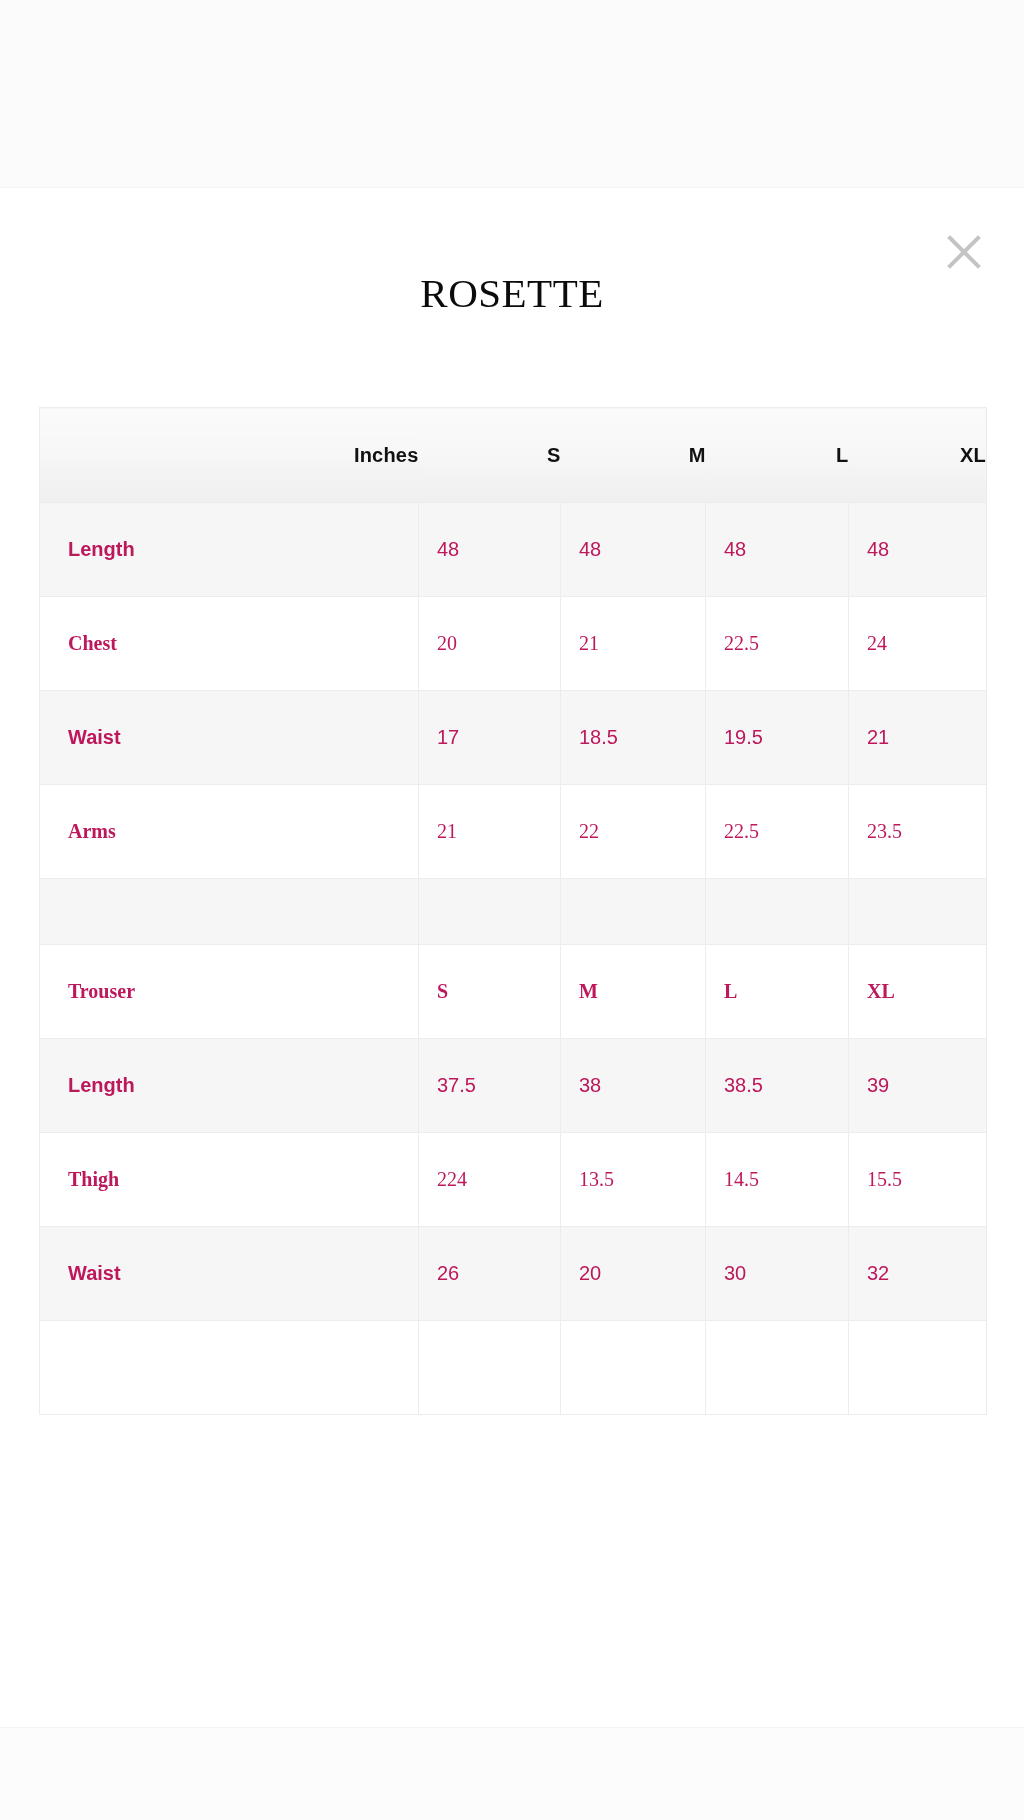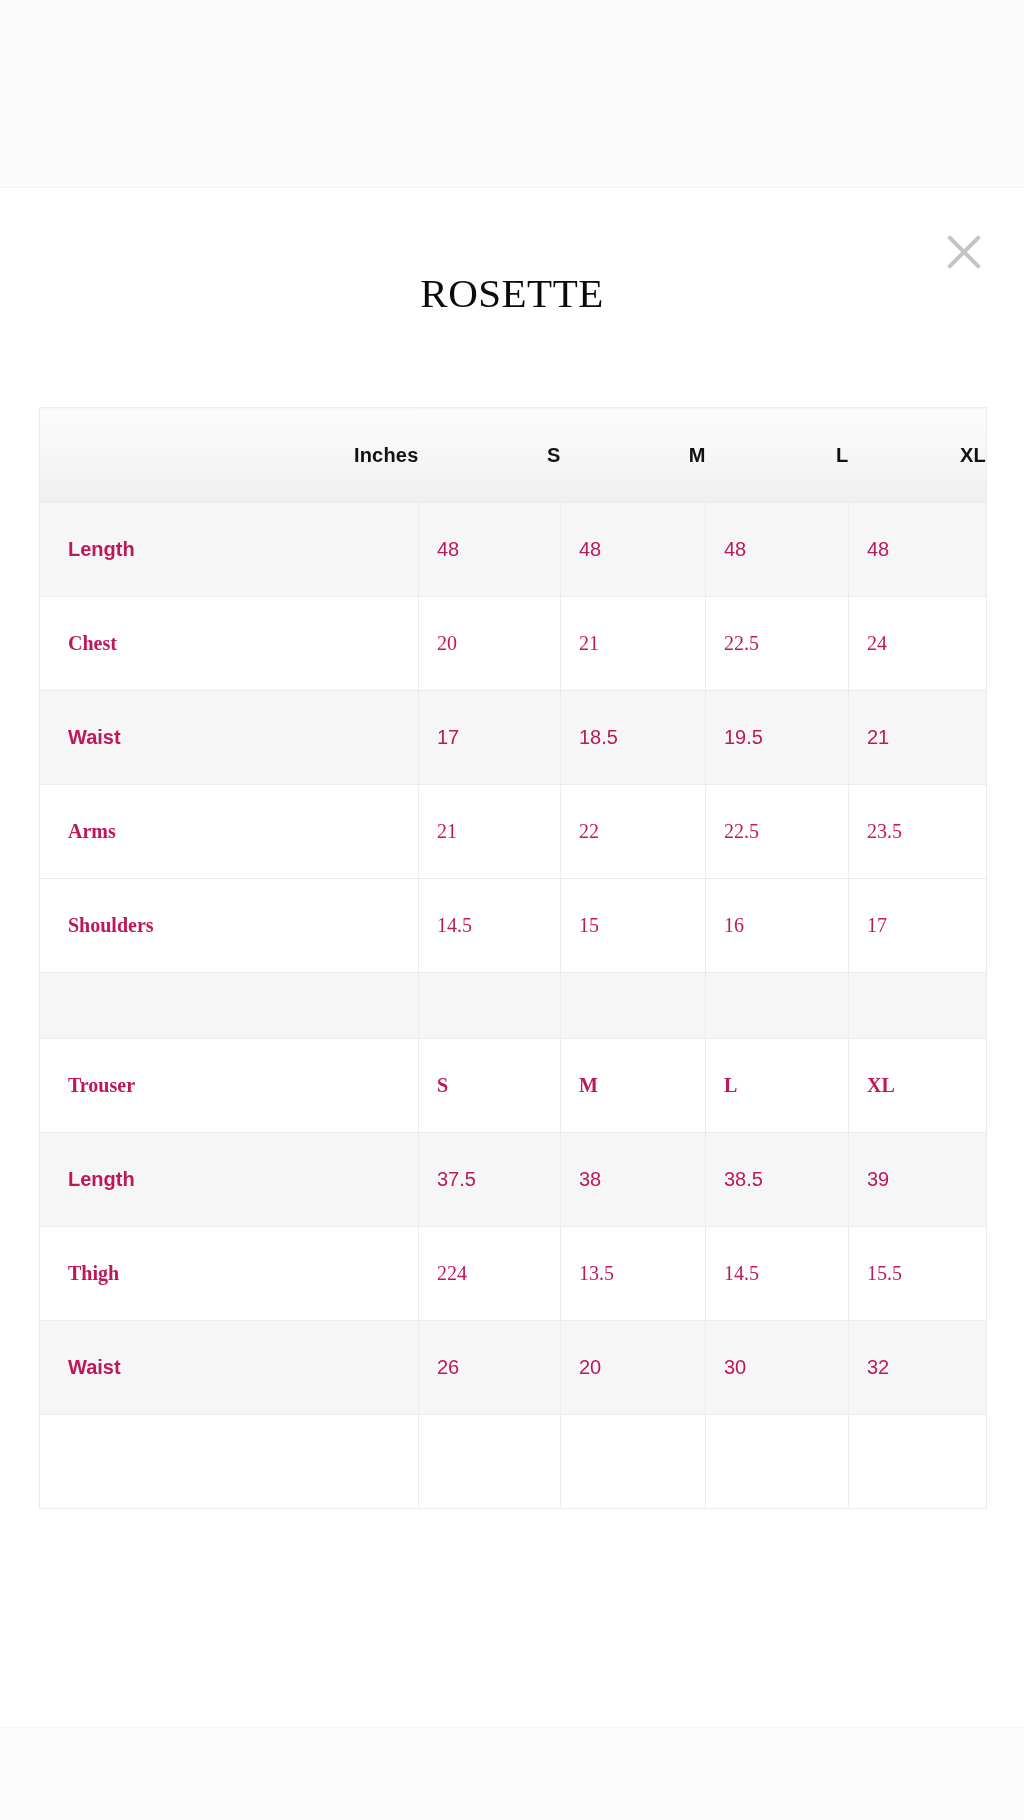--- a/index.html
+++ b/index.html
@@ -193,27 +193,20 @@
             <td class="num-cell">19.5</td>
             <td class="num-cell last">21</td>
           </tr>
           <tr class="plain">
             <td class="label-cell">Arms</td>
             <td class="num-cell">21</td>
             <td class="num-cell">22</td>
             <td class="num-cell">22.5</td>
             <td class="num-cell last">23.5</td>
           </tr>
-          <tr class="plain">
-            <td class="label-cell">Shoulders</td>
-            <td class="num-cell">14.5</td>
-            <td class="num-cell">15</td>
-            <td class="num-cell">16</td>
-            <td class="num-cell last">17</td>
-          </tr>
           <tr class="shade spacer-row">
             <td class="label-cell"></td>
             <td class="num-cell"></td>
             <td class="num-cell"></td>
             <td class="num-cell"></td>
             <td class="num-cell last"></td>
           </tr>
           <tr class="plain section-row">
             <td class="label-cell">Trouser</td>
             <td class="num-cell">S</td>

